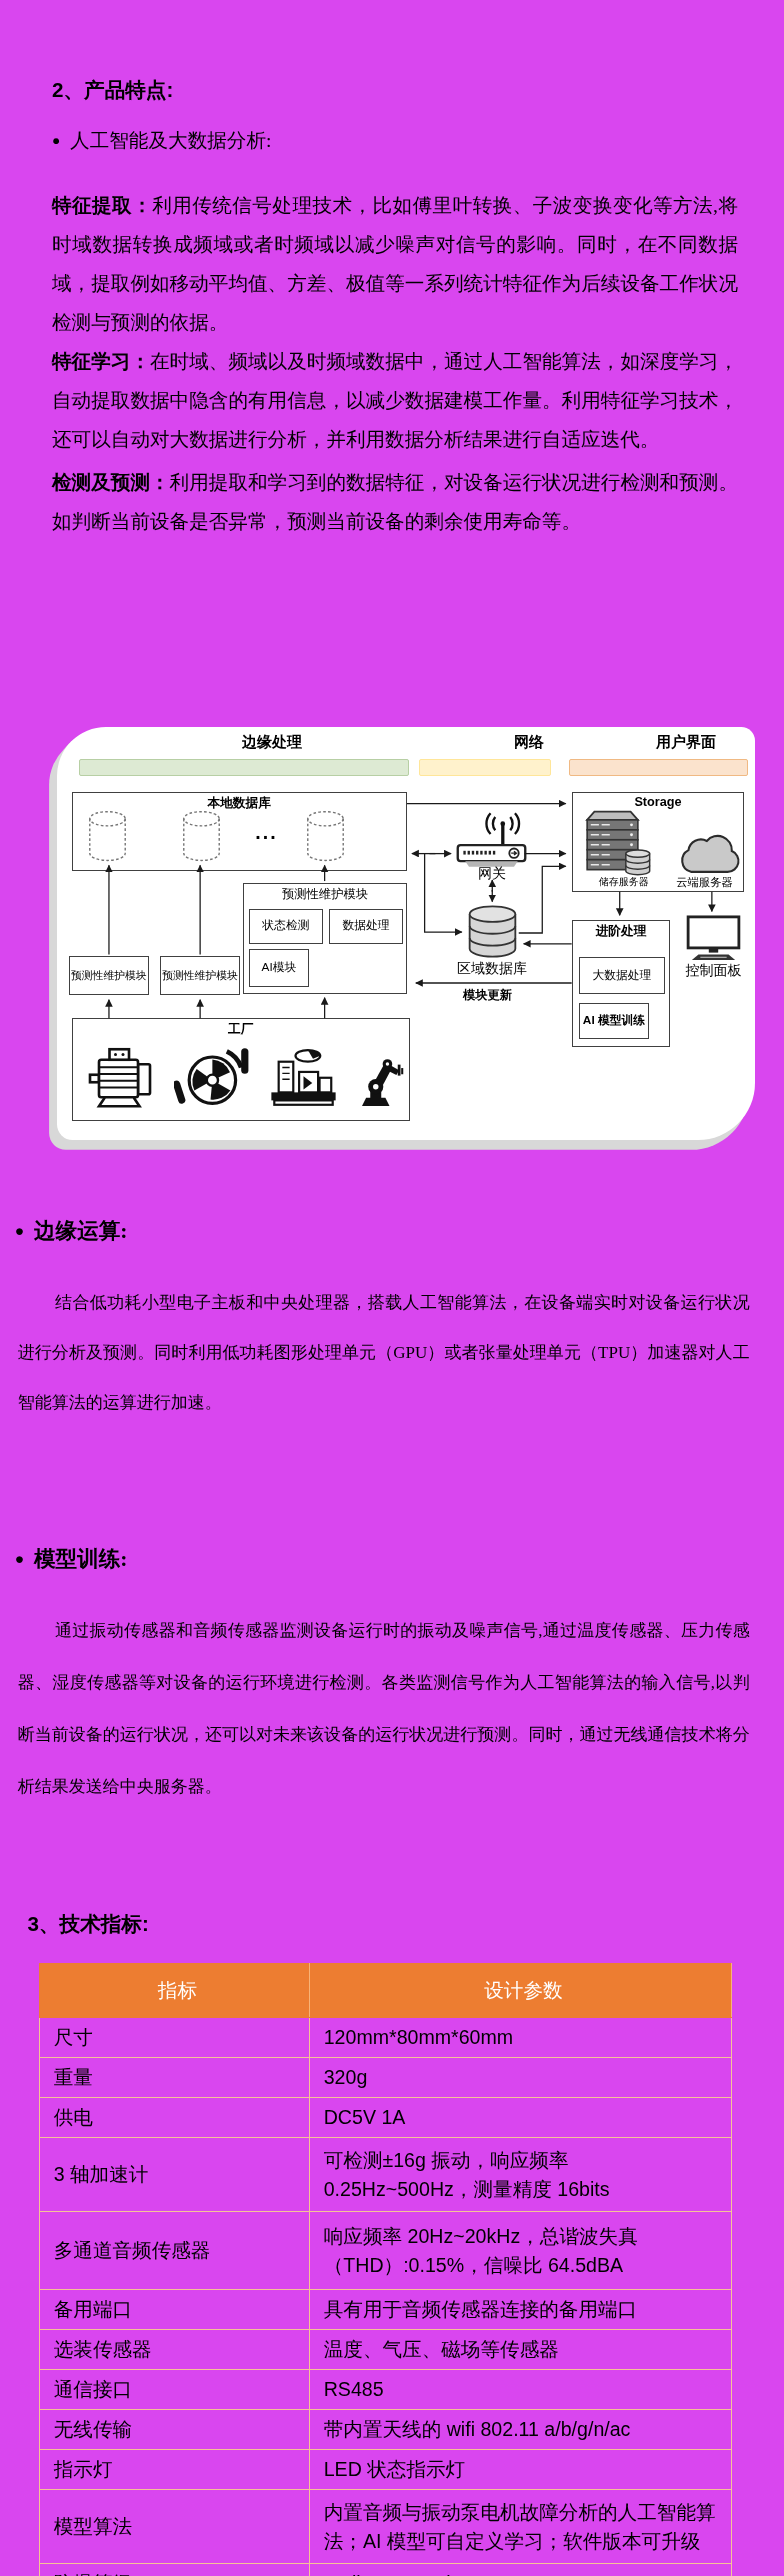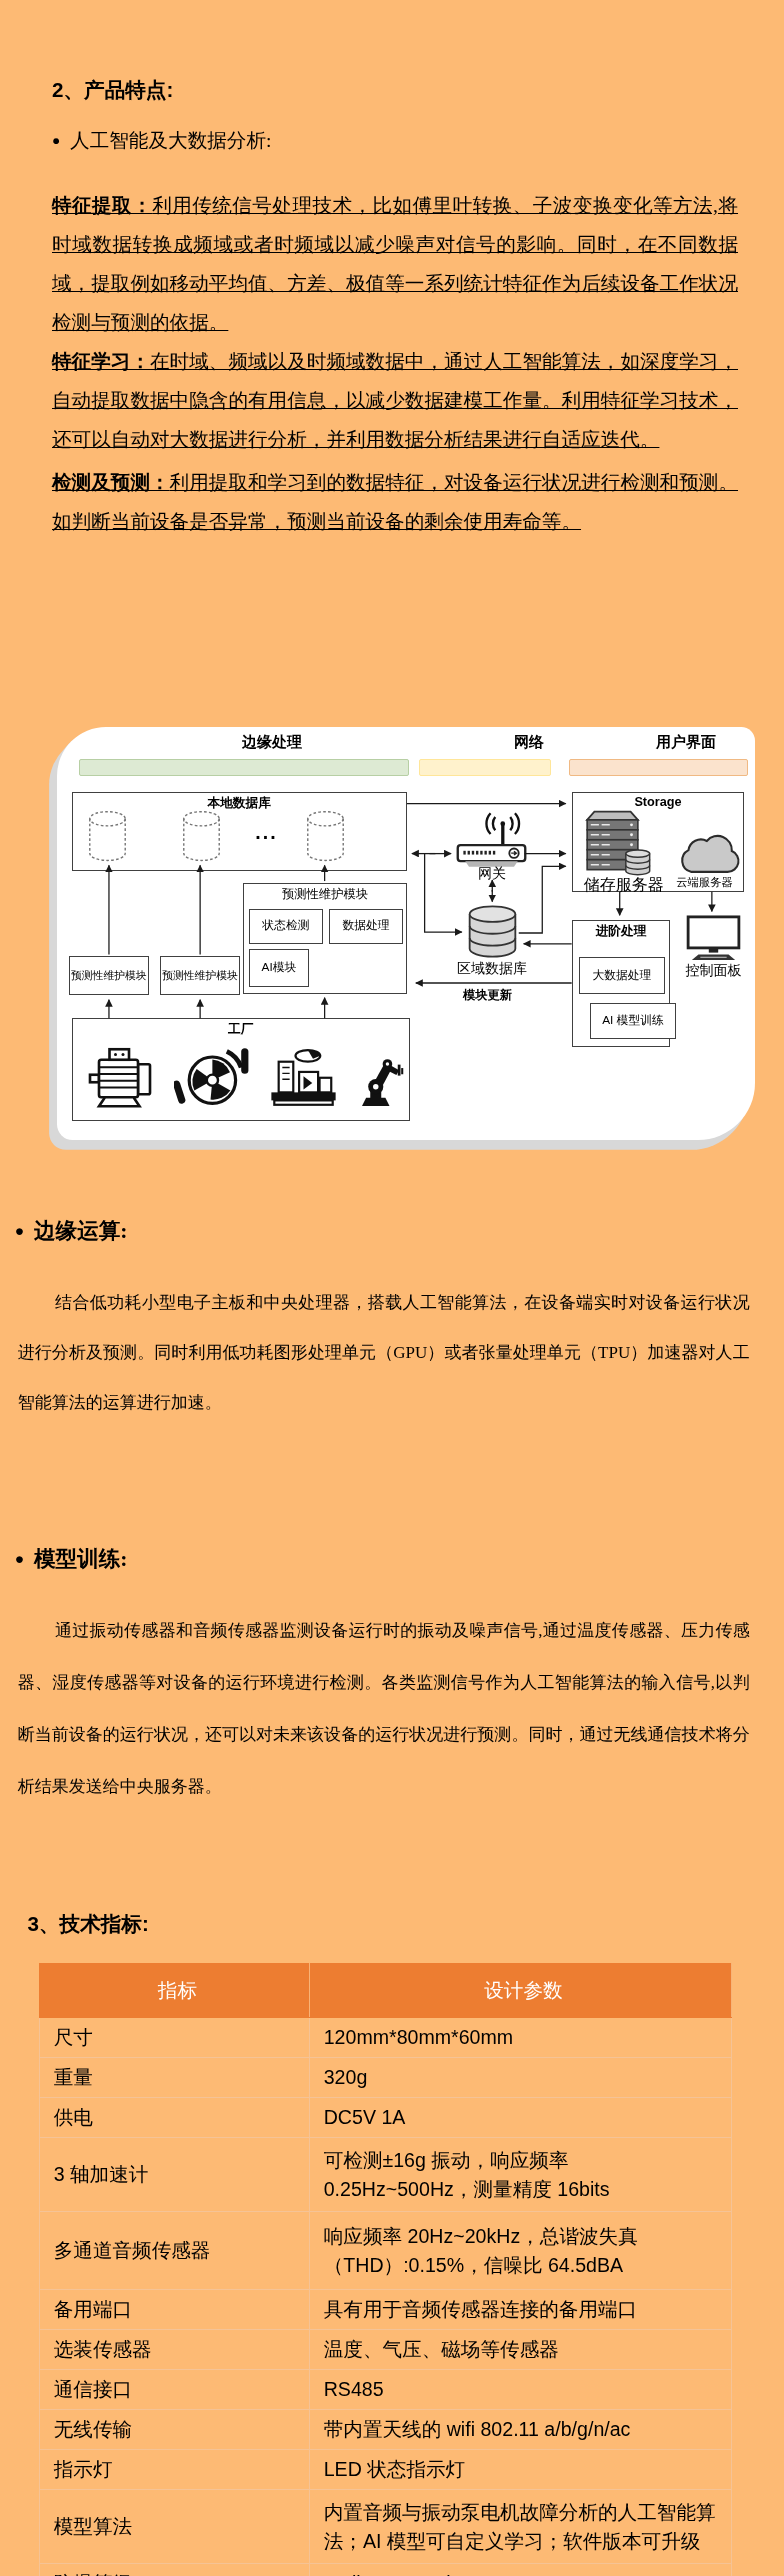--- a/index.html
+++ b/index.html
@@ -1,16 +1,16 @@
 <!DOCTYPE html>
 <html style="--table_header_bg: #ED7D31; --table_header_text: #FFFFFF; --table_border: #F5C396; --lane_edge_bg: #DDEAD3; --lane_edge_border: #B7CFA4; --lane_network_bg: #FFF2CC; --lane_network_border: #FFE699; --lane_ui_bg: #FBE3CD; --lane_ui_border: #F0B983; --diagram_shadow: #D8D8D8; --box_border: #404040;"><head>
 <meta charset="utf-8">
 <style>
   html,body{margin:0;padding:0;background:#fff;}
-  .page{position:relative;width:784px;height:2576px;background:#fdba74;color:#000;overflow:hidden;
+  .page{position:relative;width:784px;height:2576px;background:#d946ef;color:#000;overflow:hidden;
         font-family:"Liberation Serif","DejaVu Serif",serif;}
   .abs{position:absolute;}
   
   .h-sec{font-size:20.6px;font-weight:700;line-height:27.5px;font-family:"Liberation Sans","DejaVu Sans",sans-serif;}
   .bullet-line{display:flex;align-items:center;gap:9.8px;}
   .bullet-dot{font-size:13.7px;line-height:1;}
   .b1-text{font-size:19.6px;}
   .b23-text{font-size:21.6px;font-weight:700;}
   .para1{width:686px;font-size:19.6px;line-height:39px;text-align:justify;}
   .para1 p{margin:0;}
@@ -53,21 +53,21 @@
 
 <div class="page">
 
   <div class="abs h-sec" style="left:52px;top:76px;">2、产品特点:</div>
 
   <div class="abs bullet-line" style="left:52px;top:127px;">
     <span class="bullet-dot">●</span>
     <span class="b1-text">人工智能及大数据分析:</span>
   </div>
 
-  <div class="abs para1" style="left:52px;top:186px;text-decoration:underline;">
+  <div class="abs para1" style="left:52px;top:186px;">
     <p><b>特征提取：</b><span>利用传统信号处理技术，比如傅里叶转换、子波变换变化等方法,将时域数据转换成频域或者时频域以减少噪声对信号的影响。同时，在不同数据域，提取例如移动平均值、方差、极值等一系列统计特征作为后续设备工作状况检测与预测的依据。</span></p>
     <p><b>特征学习：</b><span>在时域、频域以及时频域数据中，通过人工智能算法，如深度学习，自动提取数据中隐含的有用信息，以减少数据建模工作量。利用特征学习技术，还可以自动对大数据进行分析，并利用数据分析结果进行自适应迭代。</span></p>
     <p class="gap"><b>检测及预测：</b><span>利用提取和学习到的数据特征，对设备运行状况进行检测和预测。如判断当前设备是否异常，预测当前设备的剩余使用寿命等。</span></p>
   </div>
 
   <div class="abs diagram" style="left:57px;top:727px;">
 
     <div class="abs lane-label" style="left:127px;top:5.9px;">边缘处理</div>
     <div class="abs lane-label" style="left:369px;top:5.9px;">网络</div>
     <div class="abs lane-label" style="left:541px;top:5.9px;">用户界面</div>
@@ -222,28 +222,28 @@
           </g>
       </svg>
       <svg class="abs" style="left:51px;top:56px;" width="27.5" height="27.5" viewBox="0 0 30 30">
         <path d="M2,5 V24 a13,4 0 0 0 26,0 V5" fill="#cfcfcf" stroke="#333" stroke-width="1.6"></path>
         <path d="M2,11.5 a13,4 0 0 0 26,0 M2,18 a13,4 0 0 0 26,0" fill="none" stroke="#333" stroke-width="1.6"></path>
         <ellipse cx="15" cy="5" rx="13" ry="4" fill="#ddd" stroke="#333" stroke-width="1.6"></ellipse>
       </svg>
       <svg class="abs" style="left:98px;top:36px;" width="75" height="49" viewBox="0 0 90 56">
         <path d="M24,50 h44 a13,13 0 0 0 5,-25 a17,17 0 0 0 -30,-12 a15,15 0 0 0 -22,11 a14,14 0 0 0 3,26 z" fill="#c9c9c9" stroke="#2b2b2b" stroke-width="2.5"></path>
       </svg>
-      <div class="small-label" style="left:7.8px;top:82px;width:86px;font-size:16px;">储存服务器</div>
+      <div class="small-label" style="left:7.8px;top:82px;width:86px;font-size:10px;">储存服务器</div>
       <div class="small-label" style="left:94px;top:82px;width:75px;font-size:11.3px;">云端服务器</div>
     </div>
 
     <div class="abs dbox" style="left:515px;top:193px;width:98px;height:127px;">
       <div class="title">进阶处理</div>
       <div class="inbox" style="left:5.9px;top:36px;width:86px;height:37px;">大数据处理</div>
-      <div class="inbox" style="left:17px;top:82px;width:86px;height:36px;">AI 模型训练</div>
+      <div class="inbox" style="left:6px;top:82px;width:70px;height:36px;font-weight:bold;">AI 模型训练</div>
     </div>
 
     <svg class="abs" style="left:628px;top:188px;" width="57" height="47" viewBox="0 0 60 50">
       <rect x="3" y="2" width="54" height="33" fill="#fff" stroke="#222" stroke-width="3"></rect>
       <rect x="25" y="35" width="10" height="5" fill="#222"></rect>
       <path d="M14,42 h32 l7,6 H7 z" fill="#333"></path>
       <path d="M16,45 h28" stroke="#bbb" stroke-width="1.2"></path>
     </svg>
     <div class="abs small-label" style="left:624px;top:235px;width:65px;">控制面板</div>
 

